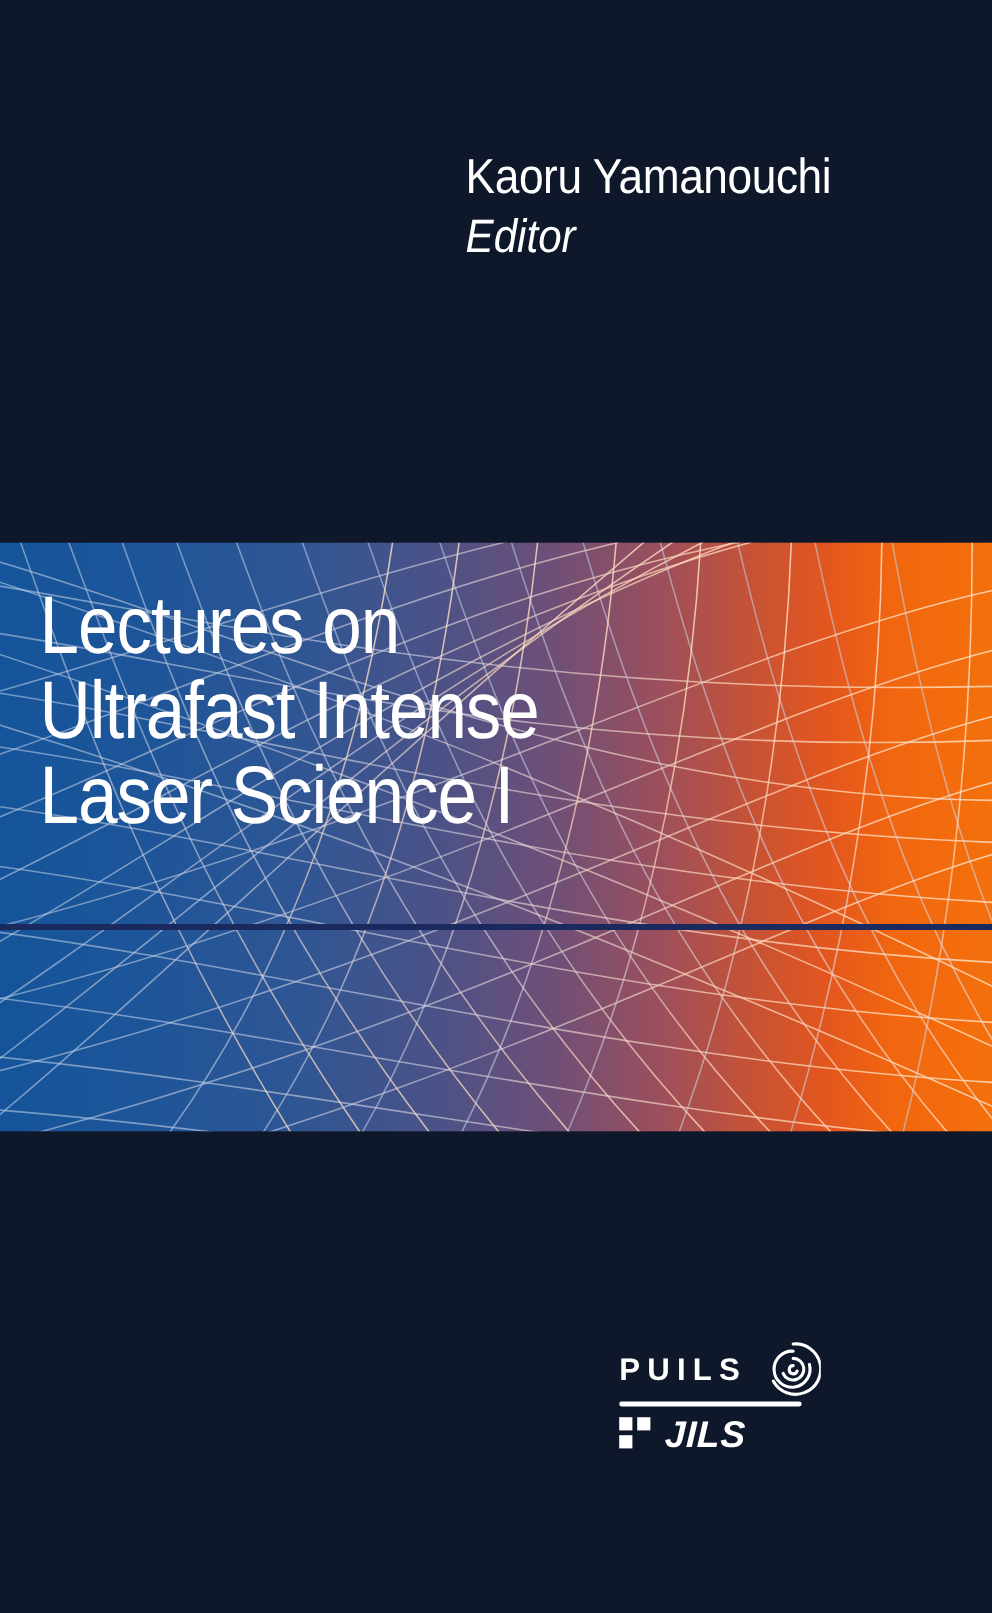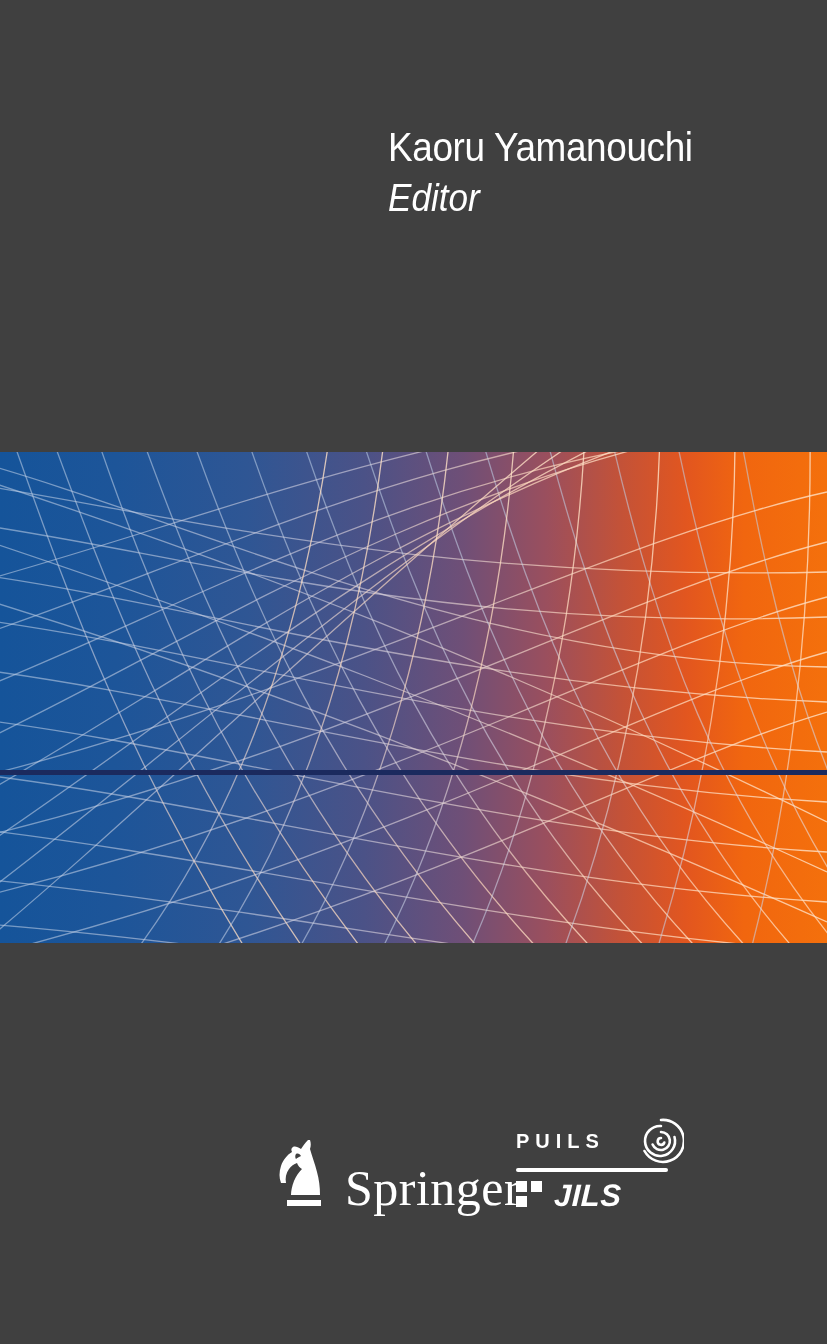--- a/index.html
+++ b/index.html
@@ -5,21 +5,21 @@
   html, body {
     margin: 0;
     padding: 0;
     background: #ffffff;
   }
   #cover {
     position: relative;
     width: 827px;
     height: 1344px;
     overflow: hidden;
-    background: #404040;
+    background: #0f172a;
     font-family: "Liberation Sans", sans-serif;
     -webkit-font-smoothing: antialiased;
   }
 
   
   #editor-block {
     position: absolute;
     left: 388px;
     top: 124px;
     width: 420px;
@@ -151,21 +151,21 @@
     top: 1118px;
     width: 168px;
   }
   #puils-row {
     display: flex;
     align-items: center;
     justify-content: space-between;
   }
   #puils-word {
     color: #ffffff;
-    font-size: 20px;
+    font-size: 26px;
     font-weight: 700;
     letter-spacing: 6px;
     line-height: 30px;
   }
   #puils-divider {
     margin-top: 4px;
     width: 152px;
     height: 4px;
     background: #ffffff;
     border-radius: 2px;
@@ -279,35 +279,26 @@
         <path d="M370,520 C450,372 500,188 515,-20"></path>
         <path d="M460,520 C530,370 575,186 585,-20"></path>
         <path d="M555,520 C615,368 655,184 660,-20"></path>
         <path d="M650,520 C700,366 735,182 735,-20"></path>
         <path d="M745,520 C788,364 812,180 810,-20"></path>
       </g>
     </svg>
     <div id="artwork-rule"></div>
   </div>
 
-
-  <div id="springer-logo">
-    <svg width="58" height="76" viewBox="0 0 58 76">
-      <g fill="#ffffff">
-        <path d="M34 3 C31 6 29 9 27 12 C24 10 21 9 19 10 C17 11 17 13 18 15
-                 C13 18 9 23 7 29 C5 35 5 41 7 46 L12 46 C11 41 12 36 15 32
-                 C17 29 20 27 23 26 C24 29 26 31 28 32 C25 35 22 39 20 44
-                 C18 49 17 54 17 58 L46 58 C46 50 45 42 43 35
-                 C41 27 38 19 36 12 C37 9 37 6 36 3 Z
-                 M22 17 C24 16 26 17 27 19 C25 20 23 21 22 22 C21 21 21 18 22 17 Z"></path>
-        <rect x="13" y="63" width="34" height="6"></rect>
-      </g>
-    </svg>
-    <div id="springer-wordmark">Springer</div>
-  </div>
+  <div id="title-block">
+    <div class="title-line">Lectures on</div>
+    <div class="title-line">Ultrafast Intense</div>
+    <div class="title-line">Laser Science I</div>
+  </div>
+
 
   <div id="puils-logo">
     <div id="puils-row">
       <span id="puils-word">PUILS</span>
       <svg width="46" height="46" viewBox="0 0 46 46">
         <g fill="none" stroke="#ffffff" stroke-width="2.6" stroke-linecap="round">
           <path d="M23 2 A21 21 0 1 1 6.5 33"></path>
           <path d="M23 8 A15 15 0 1 0 36.5 19"></path>
           <path d="M23 14 A9 9 0 1 1 14.6 26.5"></path>
           <path d="M23 20 A3.4 3.4 0 1 0 26.3 24.5"></path>

